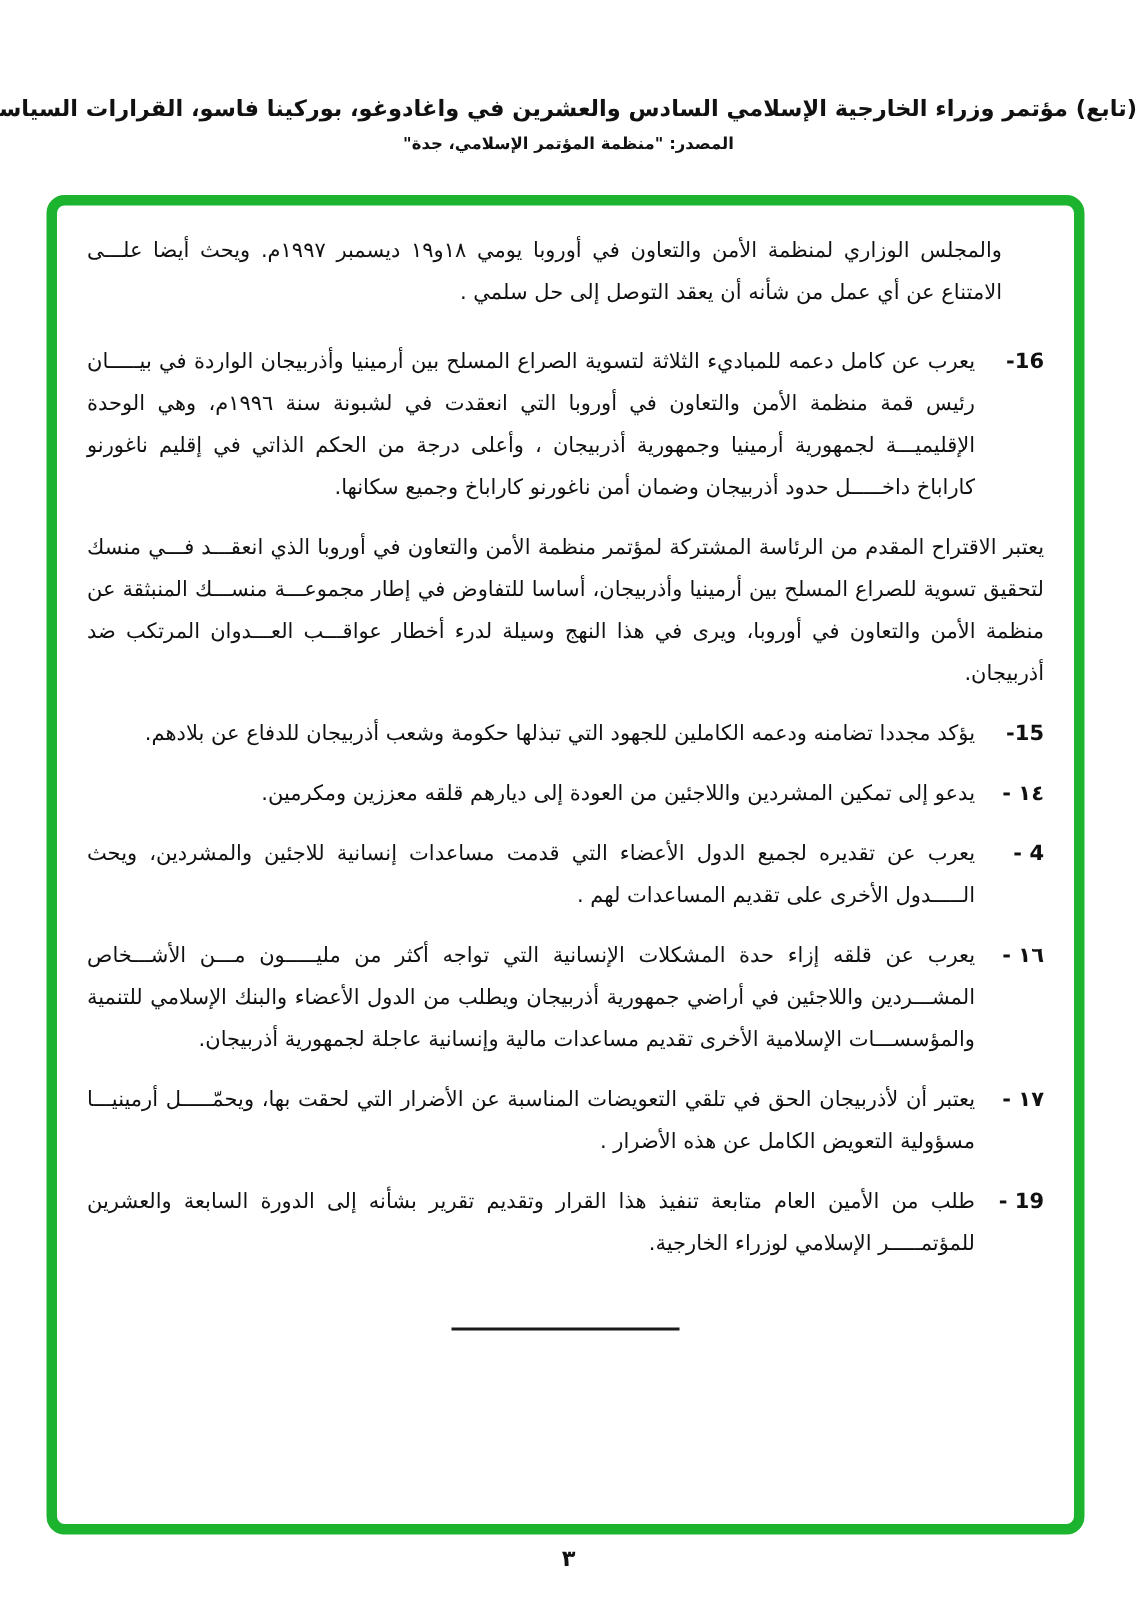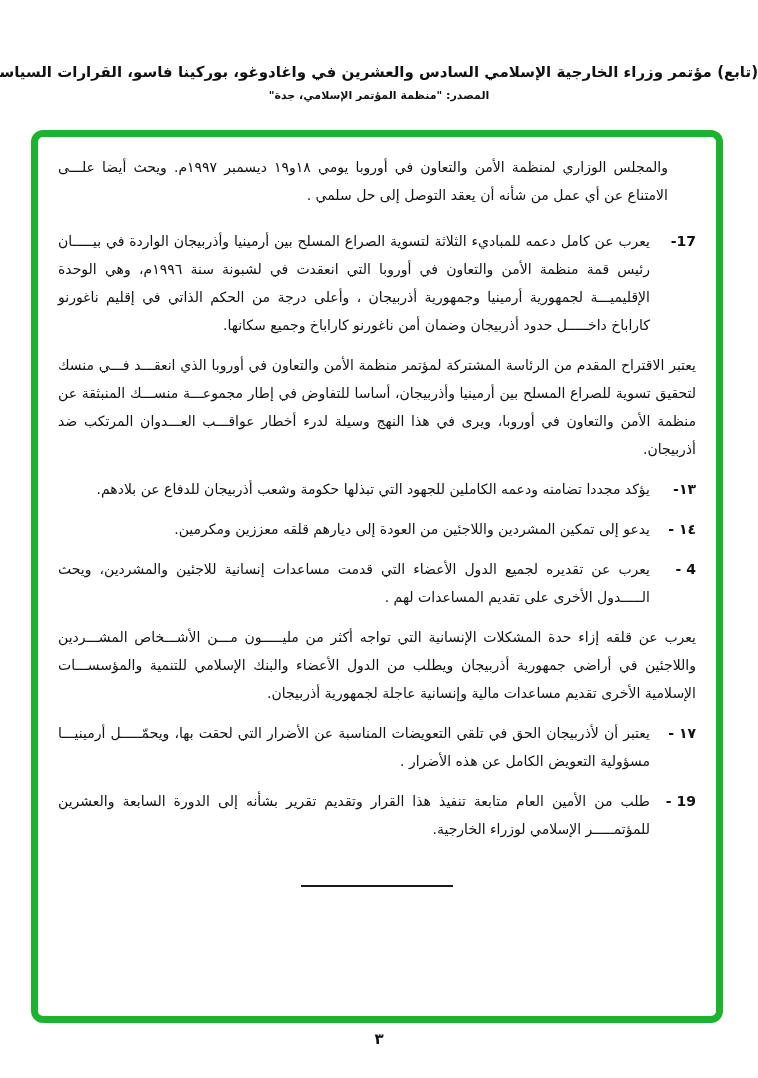--- a/index.html
+++ b/index.html
@@ -84,44 +84,45 @@
   <div class="header-line1">(تابع) مؤتمر وزراء الخارجية الإسلامي السادس والعشرين في واغادوغو، بوركينا فاسو، القرارات السياسية، القرار الرقم ٢٦/١٤-س</div>
   <div class="header-line2">المصدر:  "منظمة المؤتمر الإسلامي، جدة"</div>
 </div>
 
 <div class="green-box">
   <div class="content">
 
     <p class="continuation">والمجلس الوزاري لمنظمة الأمن والتعاون في أوروبا يومي ١٨و١٩ ديسمبر ١٩٩٧م.  ويحث أيضا علـــى الامتناع عن أي عمل من شأنه أن يعقد التوصل إلى حل سلمي .</p>
 
     <div class="item">
-      <div class="item-marker">17-</div>
+      <div class="item-marker">16-</div>
       <div class="item-text"><span class="lead">يعرب</span><span> عن كامل دعمه للمباديء الثلاثة لتسوية الصراع المسلح بين أرمينيا وأذربيجان الواردة في بيـــــان رئيس قمة منظمة الأمن والتعاون في أوروبا التي انعقدت في لشبونة سنة ١٩٩٦م، وهي الوحدة الإقليميـــة لجمهورية أرمينيا وجمهورية أذربيجان ، وأعلى درجة من الحكم الذاتي في إقليم ناغورنو كاراباخ داخـــــل حدود أذربيجان وضمان أمن ناغورنو كاراباخ وجميع سكانها.</span></div>
     </div>
 
     <div class="item">
       <div class="item-text"><span class="lead">يعتبر</span><span> الاقتراح المقدم من الرئاسة المشتركة لمؤتمر منظمة الأمن والتعاون في أوروبا الذي انعقـــد فـــي منسك لتحقيق تسوية للصراع المسلح بين أرمينيا وأذربيجان، أساسا للتفاوض في إطار مجموعـــة منســـك المنبثقة عن منظمة الأمن والتعاون في أوروبا، ويرى في هذا النهج وسيلة لدرء أخطار عواقـــب العـــدوان المرتكب ضد أذربيجان.</span></div>
     </div>
 
     <div class="item">
-      <div class="item-marker">١٣-</div>
+      <div class="item-marker">15-</div>
       <div class="item-text"><span class="lead">يؤكد</span><span> مجددا تضامنه ودعمه الكاملين للجهود التي تبذلها حكومة وشعب أذربيجان للدفاع عن بلادهم.</span></div>
     </div>
 
     <div class="item">
       <div class="item-marker">١٤ -</div>
       <div class="item-text"><span class="lead">يدعو</span><span> إلى تمكين المشردين واللاجئين من العودة إلى ديارهم قلقه معززين ومكرمين.</span></div>
     </div>
 
     <div class="item">
       <div class="item-marker">4 -</div>
       <div class="item-text"><span class="lead">يعرب</span><span> عن تقديره لجميع الدول الأعضاء التي قدمت مساعدات إنسانية للاجئين والمشردين، ويحث الـــــدول الأخرى على تقديم المساعدات لهم .</span></div>
     </div>
 
     <div class="item">
+      <div class="item-marker">١٦ -</div>
       <div class="item-text"><span class="lead">يعرب</span><span> عن قلقه إزاء حدة المشكلات الإنسانية التي تواجه أكثر من مليـــــون مـــن الأشـــخاص المشـــردين واللاجئين في أراضي جمهورية أذربيجان ويطلب من الدول الأعضاء والبنك الإسلامي للتنمية والمؤسســـات الإسلامية الأخرى تقديم مساعدات مالية وإنسانية عاجلة لجمهورية أذربيجان.</span></div>
     </div>
 
     <div class="item">
       <div class="item-marker">١٧ -</div>
       <div class="item-text"><span class="lead">يعتبر</span><span> أن لأذربيجان الحق في تلقي التعويضات المناسبة عن الأضرار التي لحقت بها، ويحمّـــــل أرمينيـــا مسؤولية التعويض الكامل عن هذه الأضرار .</span></div>
     </div>
 
     <div class="item">
       <div class="item-marker">19 -</div>

